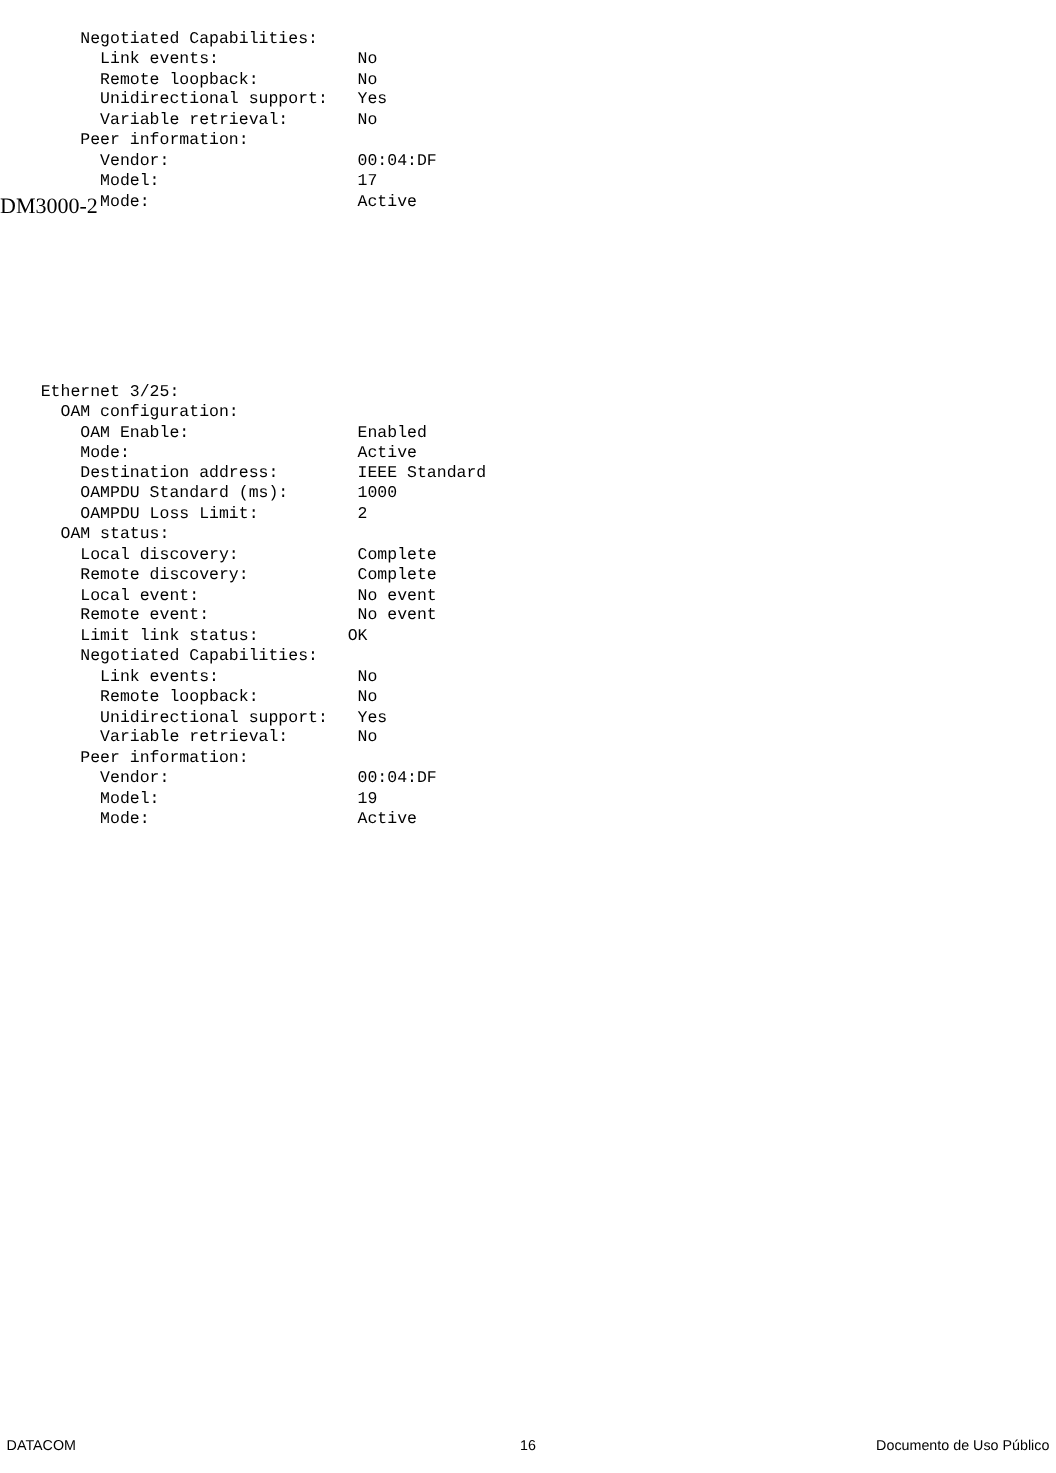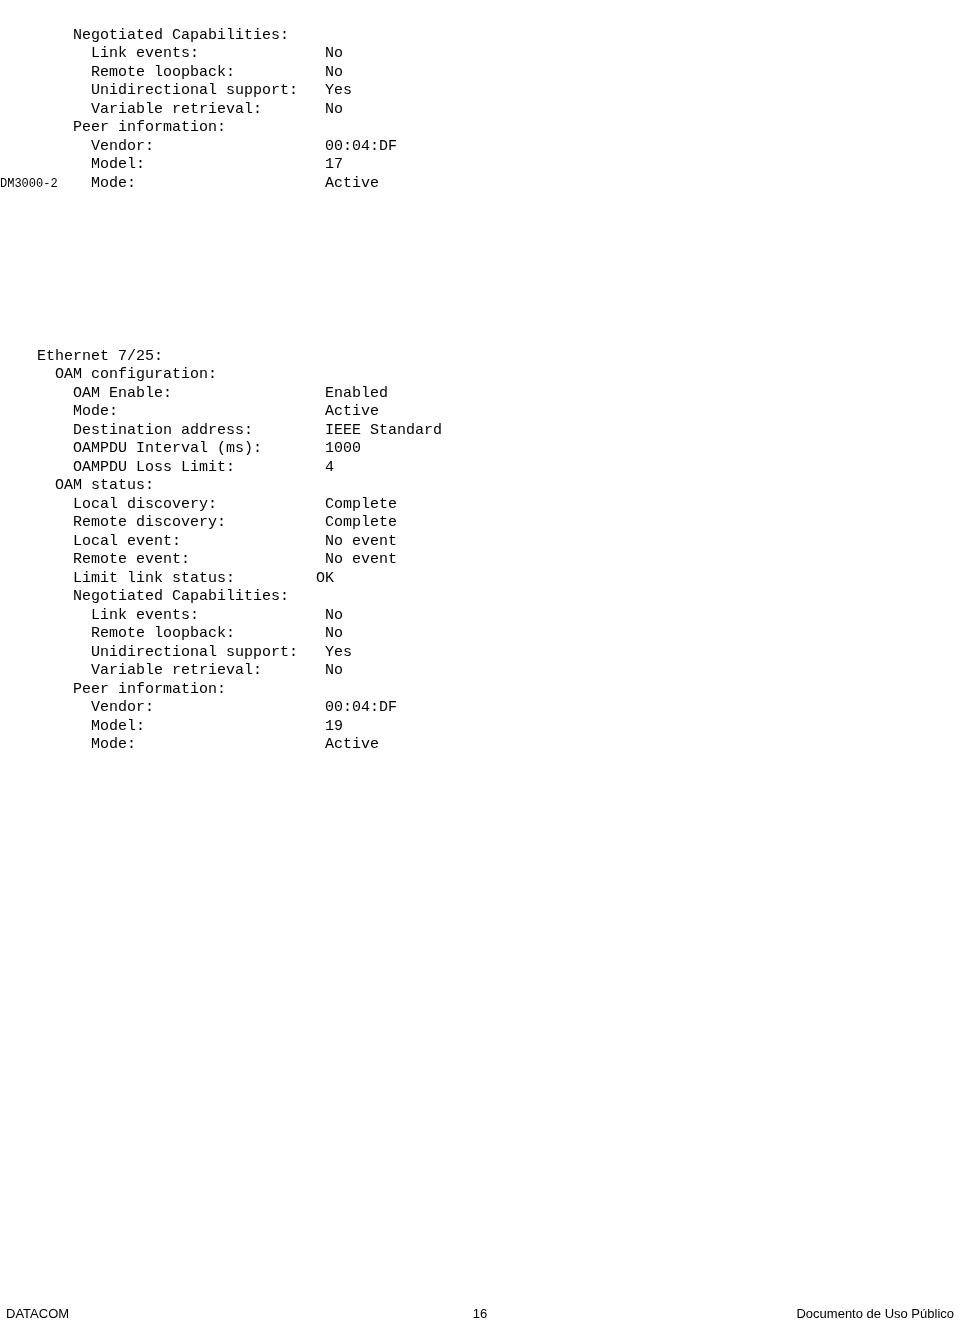--- a/index.html
+++ b/index.html
@@ -1,20 +1,20 @@
 <!DOCTYPE html>
 <html><head>
   <meta charset="utf-8">
   <style>
     * { margin: 0; padding: 0; box-sizing: border-box; }
     html, body { width: 960px; height: 1339px; background: #fff; font-family: "Times New Roman", serif; color: #000; position: relative; }
     .page { position: relative; width: 960px; height: 1339px; }
     .mono { font-family: "Courier New", monospace; font-size: 15px; line-height: 18.5px; white-space: pre; }
     .block1 { position: absolute; left: 37px; top: 8px; }
-    .heading { position: absolute; left: 0px; top: 177px; font-family: Liberation Mono, monospace; font-size: 12px; }
+    .heading { position: absolute; left: 0px; top: 177px; font-family: Liberation Serif, serif; font-size: 20px; }
     .block2 { position: absolute; left: 37px; top: 218px; }
     .block3 { position: absolute; left: 37px; top: 292px; }
     .block4 { position: absolute; left: 37px; top: 329px; }
     .footer { position: absolute; left: 0; bottom: 18px; width: 960px; font-family: Arial, Helvetica, sans-serif; font-size: 13px; }
     .footer-left { position: absolute; left: 6px; bottom: 0; }
     .footer-center { position: absolute; left: 0; right: 0; bottom: 0; text-align: center; }
     .footer-right { position: absolute; right: 6px; bottom: 0; }
   </style>
 </head>
 <body>
@@ -31,27 +31,27 @@
 <span><span>      Vendor:                   00:04:DF</span></span>
 <span><span>      Model:                    17</span></span>
 <span><span>      Mode:                     Active</span></span>
 </div>
 
   <div class="heading">DM3000-2</div>
 
 
 
   <div class="mono block4">
-<span>Ethernet 7/25:</span>
+<span>Ethernet 3/25:</span>
 <span>  OAM configuration:</span>
 <span><span>    OAM Enable:                 Enabled</span></span>
 <span><span>    Mode:                       Active</span></span>
 <span><span>    Destination address:        IEEE Standard</span></span>
-<span><span>    OAMPDU Interval (ms):       1000</span></span>
-<span><span>    OAMPDU Loss Limit:          4</span></span>
+<span><span>    OAMPDU Standard (ms):       1000</span></span>
+<span><span>    OAMPDU Loss Limit:          2</span></span>
 <span>  OAM status:</span>
 <span><span>    Local discovery:            Complete</span></span>
 <span><span>    Remote discovery:           Complete</span></span>
 <span><span>    Local event:                No event</span></span>
 <span><span>    Remote event:               No event</span></span>
 <span><span>    Limit link status:         OK</span></span>
 <span>    Negotiated Capabilities:</span>
 <span><span>      Link events:              No</span></span>
 <span><span>      Remote loopback:          No</span></span>
 <span><span>      Unidirectional support:   Yes</span></span>

